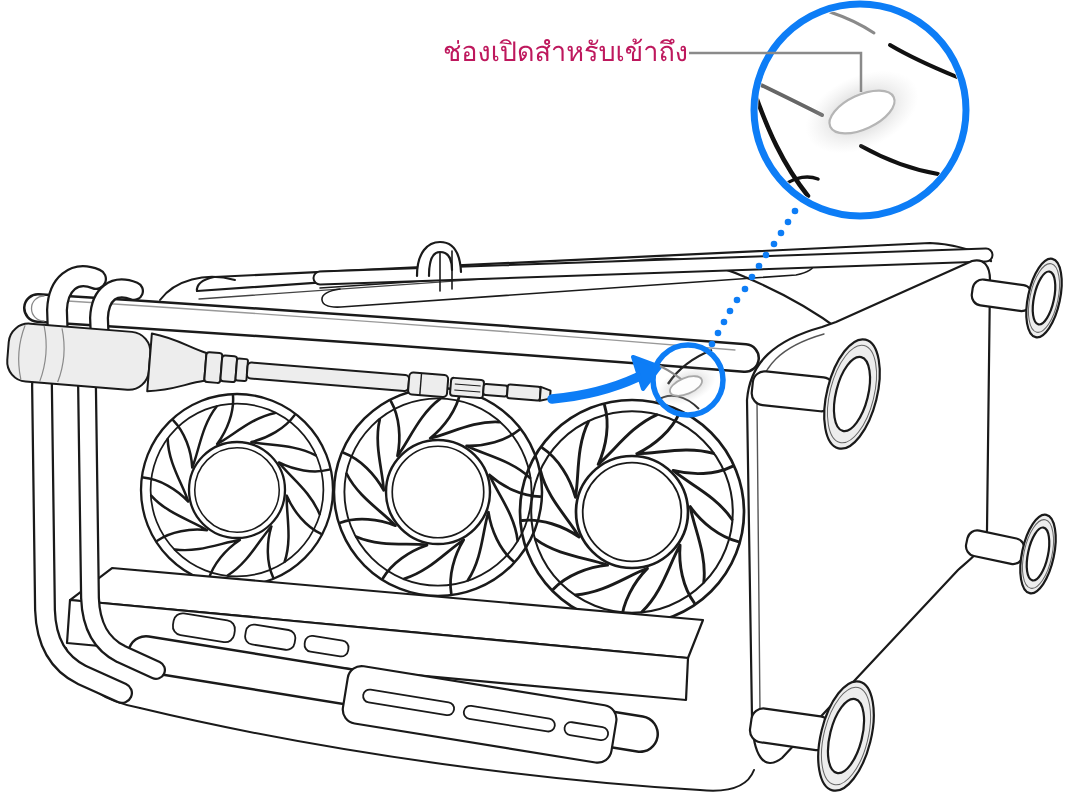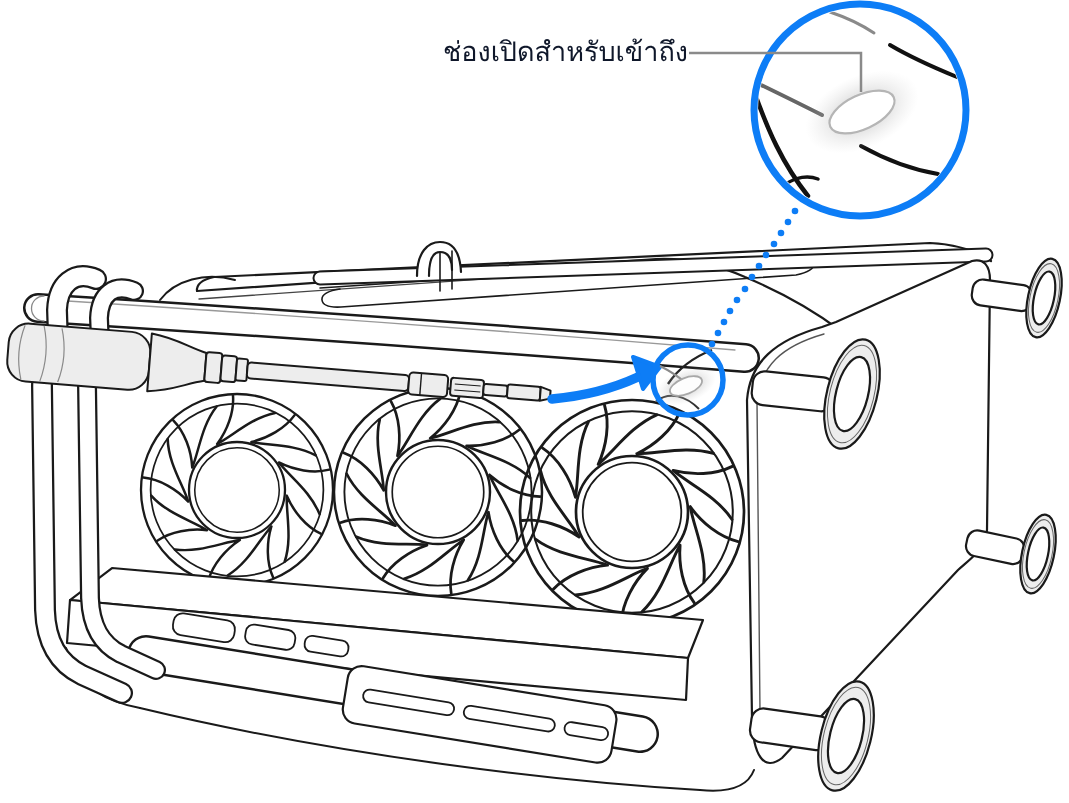--- a/index.html
+++ b/index.html
@@ -9,21 +9,21 @@
     background:#fff;
     overflow:hidden;
     font-family:"Liberation Sans","DejaVu Sans",sans-serif;
   }
   .canvas svg{position:absolute;left:0;top:0;}
   .callout-label{
     position:absolute;
     left:430px;top:33px;width:258px;
     text-align:right;
     font-size:27px;line-height:38px;
-    color:#0f172a;
+    color:#be185d;
     white-space:nowrap;
   }
 </style>
 </head>
 <body>
 
 <div class="canvas">
 
 <svg width="1069" height="803" viewBox="0 0 1069 803">
   <defs>

